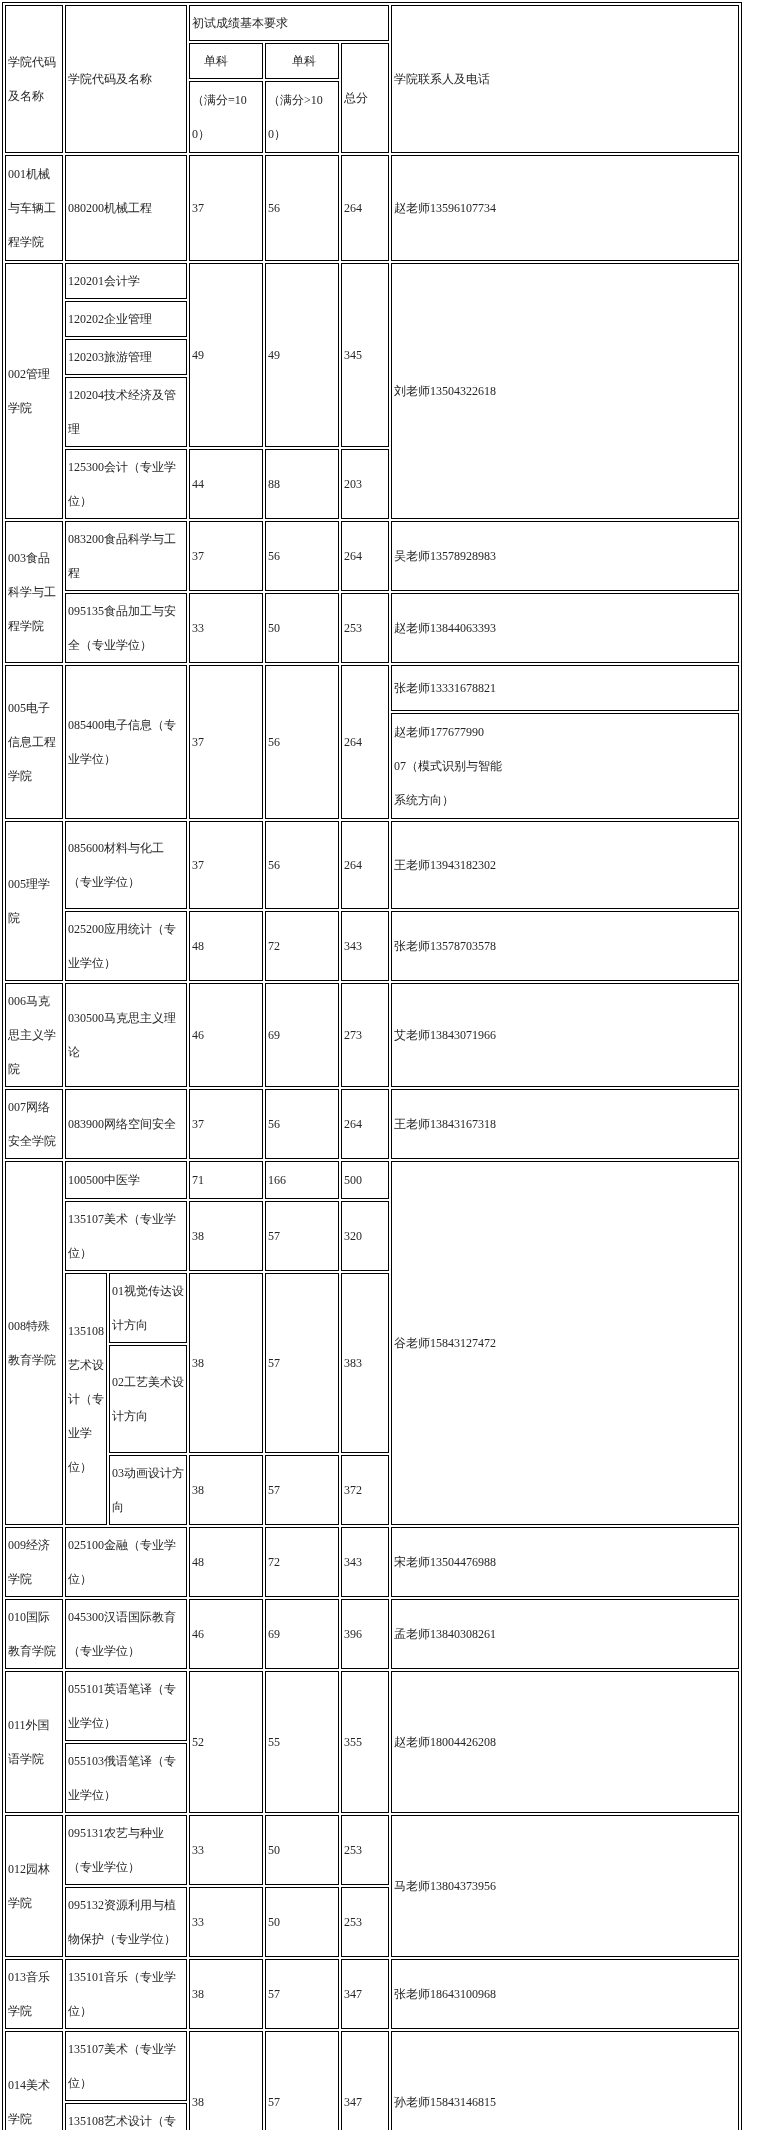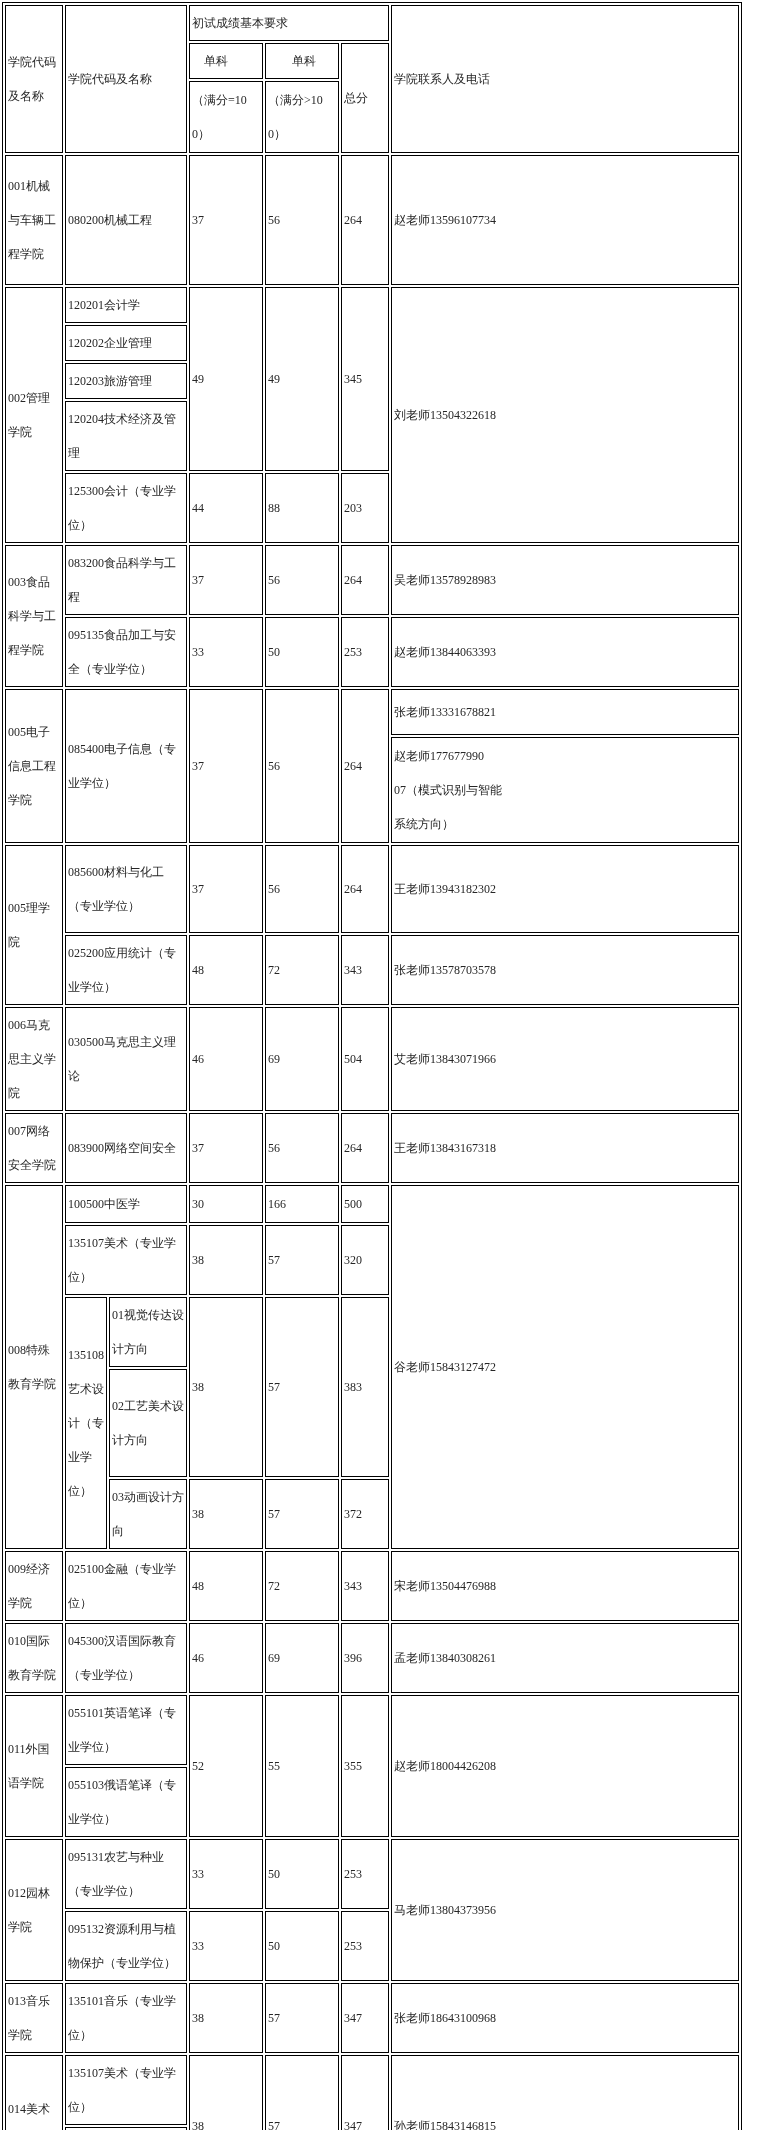--- a/index.html
+++ b/index.html
@@ -42,21 +42,21 @@
   <tr style="height:36px">
     <td style="padding-left:14px">单科</td>
     <td style="padding-left:26px">单科</td>
     <td class="hd" rowspan="2">总分</td>
   </tr>
   <tr style="height:72px">
     <td>（满分=100）</td>
     <td>（满分&gt;100）</td>
   </tr>
 
-  <tr style="height:130px">
+  <tr style="height:106px">
     <td>001机械与车辆工程学院</td>
     <td colspan="2">080200机械工程</td>
     <td class="c">37</td>
     <td class="c">56</td>
     <td class="c">264</td>
     <td>赵老师13596107734</td>
   </tr>
 
   <tr style="height:33px">
     <td rowspan="5">002管理学院</td>
@@ -127,37 +127,37 @@
     <td class="c">72</td>
     <td class="c">343</td>
     <td>张老师13578703578</td>
   </tr>
 
   <tr style="height:70px">
     <td>006马克思主义学院</td>
     <td colspan="2">030500马克思主义理论</td>
     <td class="c">46</td>
     <td class="c">69</td>
-    <td class="c">504</td>
+    <td class="c">273</td>
     <td>艾老师13843071966</td>
   </tr>
 
   <tr style="height:68px">
     <td>007网络安全学院</td>
     <td colspan="2">083900网络空间安全</td>
     <td class="c">37</td>
     <td class="c">56</td>
     <td class="c">264</td>
     <td>王老师13843167318</td>
   </tr>
 
   <tr style="height:38px">
     <td rowspan="5">008特殊教育学院</td>
     <td colspan="2">100500中医学</td>
-    <td class="c">30</td>
+    <td class="c">71</td>
     <td class="c">166</td>
     <td class="c">500</td>
     <td rowspan="5">谷老师15843127472</td>
   </tr>
   <tr style="height:36px">
     <td colspan="2">135107美术（专业学位）</td>
     <td class="c">38</td>
     <td class="c">57</td>
     <td class="c">320</td>
   </tr>

